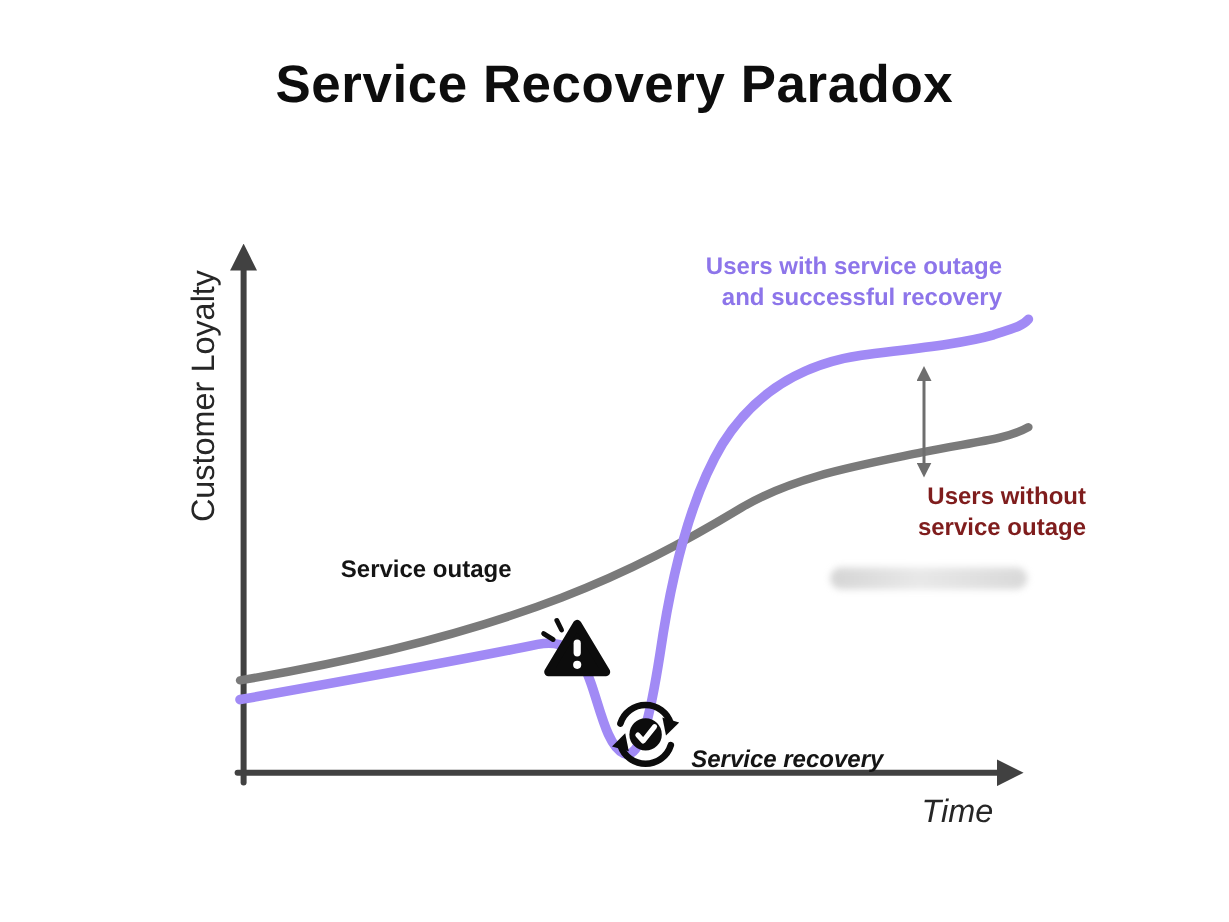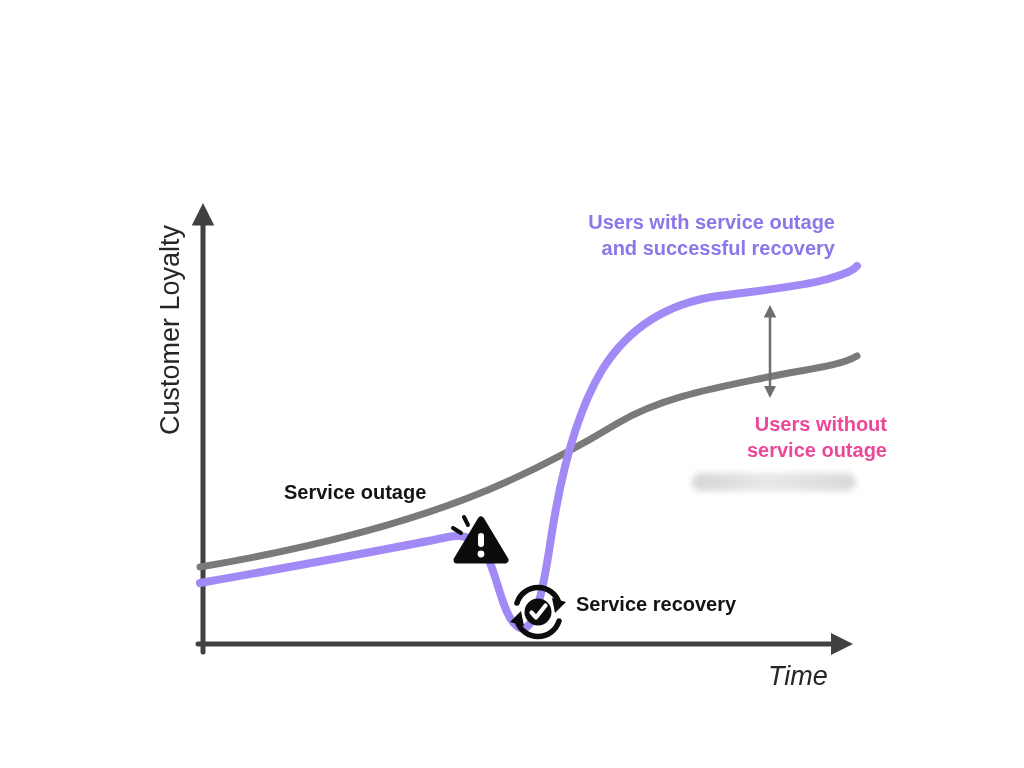--- a/index.html
+++ b/index.html
@@ -13,36 +13,37 @@
   }
   .plot{position:absolute;left:0;top:0;}
   .axis{stroke:#414141;stroke-width:5;stroke-linecap:round;fill:none;}
   .gray-curve{stroke:#7a7a7a;stroke-width:7;stroke-linecap:round;fill:none;}
   .purple-curve{stroke:#a18af5;stroke-width:8;stroke-linecap:round;fill:none;}
   .gap{stroke:#6e6e6e;stroke-width:2.5;fill:none;}
   .axis-label{position:absolute;font-size:27px;font-weight:500;color:#262626;white-space:nowrap;}
   .y-label{left:170px;top:330px;transform:translate(-50%,-50%) rotate(-90deg);}
   .x-label{left:768px;top:661px;font-style:italic;}
   .annot{position:absolute;font-size:20px;font-weight:700;color:#141414;white-space:nowrap;}
-  .outage-label{left:284px;top:481px;}
-  .recovery-label{left:576px;top:593px;}
+  .outage-label{left:284px;top:464px;}
+  .recovery-label{left:576px;top:622px;font-style:italic;}
   .series-label{position:absolute;font-size:20px;font-weight:700;line-height:1.32;text-align:right;}
   .purple-label{left:585px;top:209px;width:250px;color:#8d75ea;}
-  .gray-label{left:707px;top:401px;width:180px;color:#ec4899;margin-top:10px;}
+  .gray-label{left:725px;top:401px;width:180px;color:#7f1d1d;}
   .icon{position:absolute;}
   .ghost{
     position:absolute;left:692px;top:473px;width:164px;height:18px;border-radius:9px;
     background:linear-gradient(90deg,#ababab,#d2d2d2 45%,#b3b3b3);opacity:.5;filter:blur(3px);
   }
 </style>
 </head>
 <body>
 
 <div class="stage">
 
+  <h1 class="title">Service Recovery Paradox</h1>
 
   <svg class="plot" width="1024" height="768" viewBox="0 0 1024 768">
     <defs>
       <marker id="axisArrow" viewBox="0 0 10 10" refX="6" refY="5" markerWidth="4.5" markerHeight="4.5" orient="auto-start-reverse">
         <path d="M0,0 L10,5 L0,10 z" fill="#414141"></path>
       </marker>
       <marker id="gapArrow" viewBox="0 0 10 10" refX="6" refY="5" markerWidth="5" markerHeight="5" orient="auto-start-reverse">
         <path d="M0,0 L10,5 L0,10 z" fill="#6e6e6e"></path>
       </marker>
     </defs>

